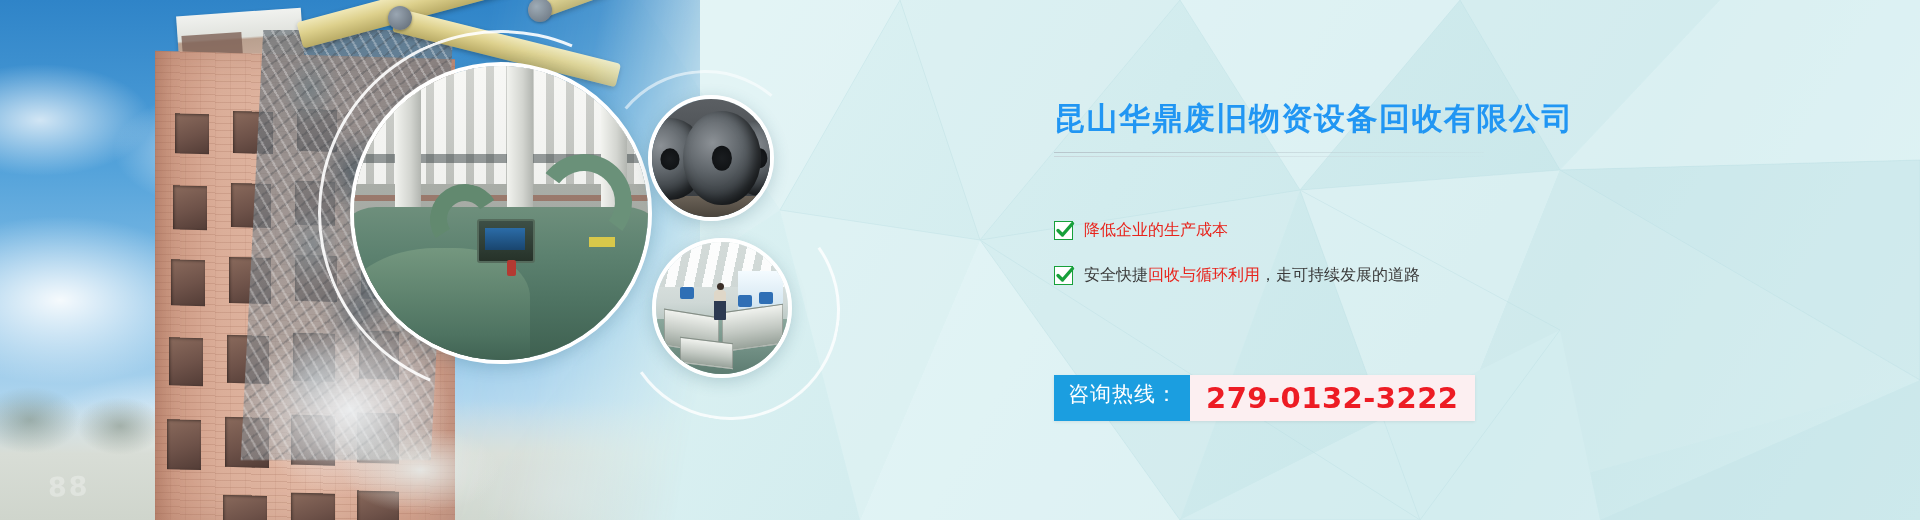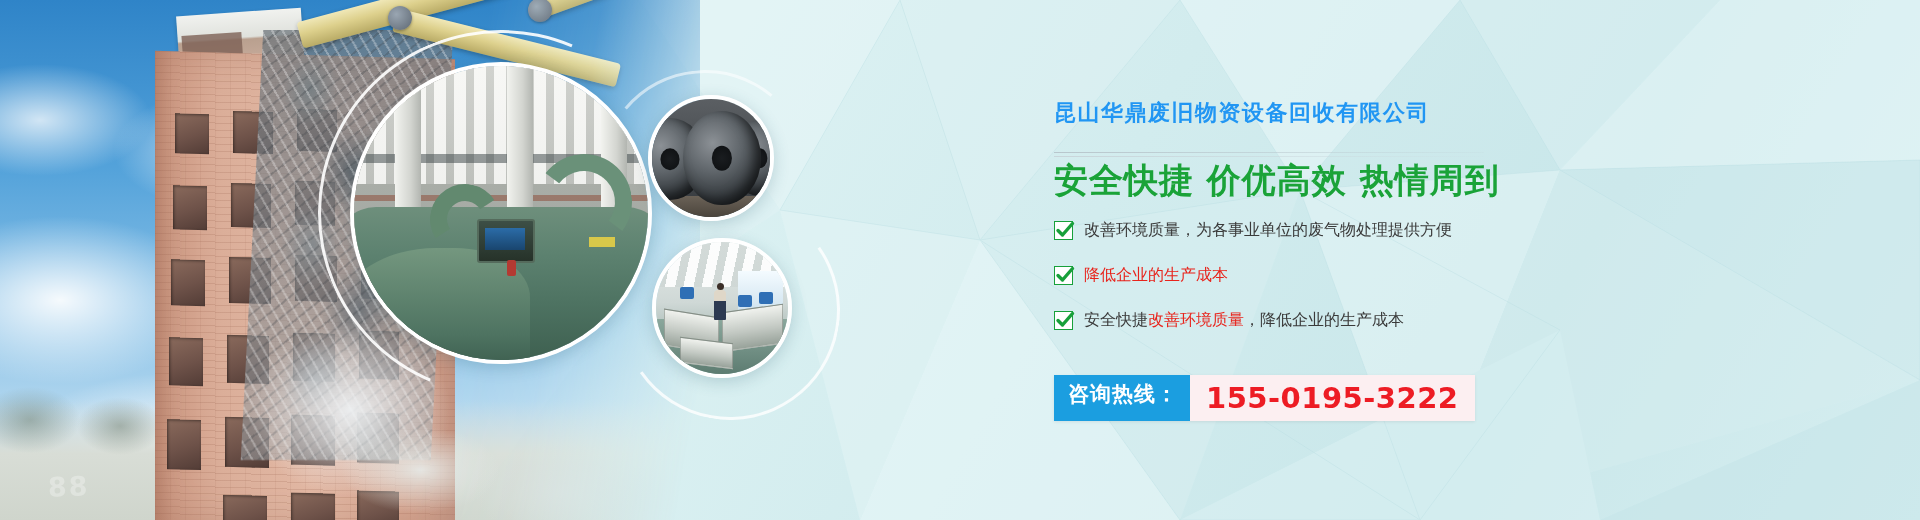--- a/index.html
+++ b/index.html
@@ -234,21 +234,21 @@
   .sw3{ left:600px; top:70px; width:210px; height:210px; border-color:rgba(255,255,255,.55) transparent transparent transparent; transform:rotate(-5deg); }
 
   
   .content{
     position:absolute;
     left:1040px; top:0;
     width:560px; height:520px;
   }
   .company-title{
     position:absolute; left:14px; top:98px;
-    font-size:22px; font-weight:bold;
+    font-size:31px; font-weight:bold;
     letter-spacing:1.5px;
     color:#2196f3;
     white-space:nowrap;
   }
   .title-rule{
     position:absolute; left:14px; top:152px;
     width:430px; height:6px;
   }
   .title-rule .l1{ position:absolute; left:0; top:0; width:100%; height:1px;
     background:linear-gradient(90deg,#b8c6cc,rgba(184,198,204,.1)); }
@@ -287,21 +287,21 @@
 
   .hotline{
     position:absolute; left:14px; top:375px;
     display:flex; align-items:stretch;
     height:46px;
     box-shadow:0 1px 3px rgba(0,0,0,.08);
   }
   .hotline-label{
     background:#1b9ee0;
     color:#ffffff;
-    font-size:21px; font-weight:bold;
+    font-size:21px; font-weight:normal;
     letter-spacing:1px;
     padding:0 12px 8px 14px;
     display:flex; align-items:center;
   }
   .hotline-number{
     background:#fceff1;
     color:#ed1c24;
     font-size:29px; font-weight:bold;
     letter-spacing:.5px;
     padding:0 16px;
@@ -450,58 +450,47 @@
 
   <div class="content">
 
     <div class="company-title">昆山华鼎废旧物资设备回收有限公司</div>
 
     <div class="title-rule">
       <div class="l1"></div>
       <div class="l2"></div>
     </div>
 
-    <div class="slogan">安全快捷 价优高效 热情周到</div>
 
     <div class="bullets">
 
-      <div class="bullet">
-        <span class="chk">
-          <svg width="24" height="24" viewBox="0 0 24 24" aria-hidden="true">
-            <path d="M5 12.5 L9.5 17 L19.5 5.5" fill="none" stroke="#17a03a" stroke-width="3.4" stroke-linecap="round" stroke-linejoin="round"></path>
-          </svg>
-        </span>
-        <span>改善环境质量，为各事业单位的废气物处理提供方便</span>
-        <span class="hl-red"></span>
-        <span></span>
-      </div>
 
       <div class="bullet">
         <span class="chk">
           <svg width="24" height="24" viewBox="0 0 24 24" aria-hidden="true">
             <path d="M5 12.5 L9.5 17 L19.5 5.5" fill="none" stroke="#17a03a" stroke-width="3.4" stroke-linecap="round" stroke-linejoin="round"></path>
           </svg>
         </span>
         <span></span>
         <span class="hl-red">降低企业的生产成本</span>
       </div>
 
       <div class="bullet">
         <span class="chk">
           <svg width="24" height="24" viewBox="0 0 24 24" aria-hidden="true">
             <path d="M5 12.5 L9.5 17 L19.5 5.5" fill="none" stroke="#17a03a" stroke-width="3.4" stroke-linecap="round" stroke-linejoin="round"></path>
           </svg>
         </span>
         <span>安全快捷</span>
-        <span class="hl-red">改善环境质量</span>
-        <span>，降低企业的生产成本</span>
+        <span class="hl-red">回收与循环利用</span>
+        <span>，走可持续发展的道路</span>
       </div>
 
     </div>
 
     <div class="hotline">
       <div class="hotline-label">咨询热线：</div>
-      <div class="hotline-number">155-0195-3222</div>
+      <div class="hotline-number">279-0132-3222</div>
     </div>
 
   </div>
 
 </div>
 
 </body></html>

